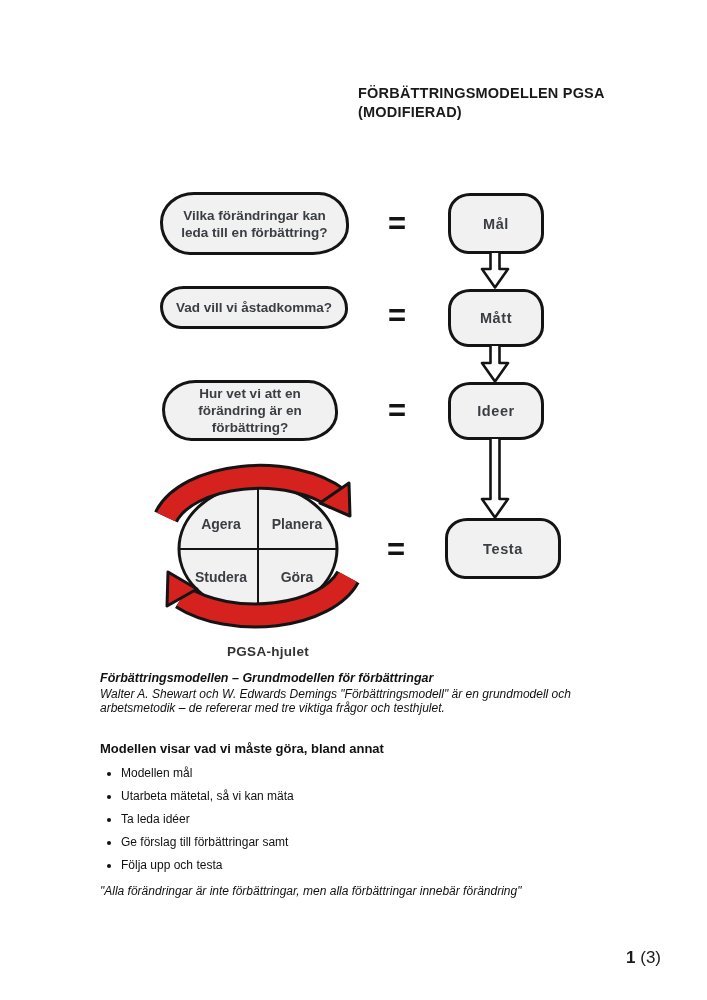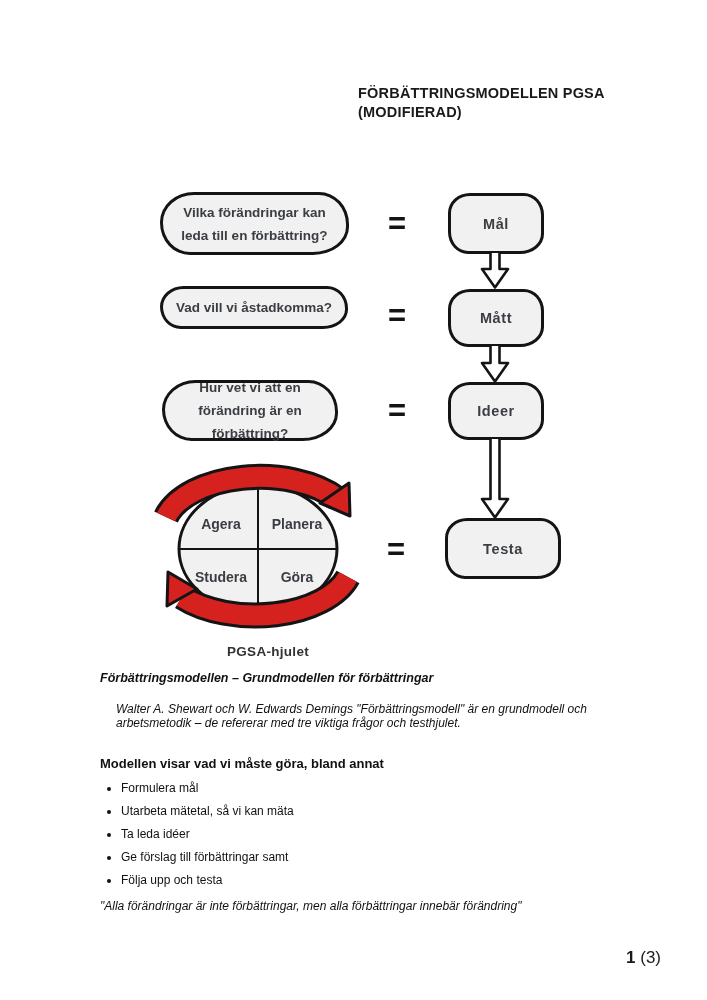--- a/index.html
+++ b/index.html
@@ -7,21 +7,21 @@
     width:707px;height:1000px;background:#ffffff;position:relative;overflow:hidden;
     font-family:"Liberation Sans", sans-serif;color:#1a1a1a;
   }
   
   .doc-title{position:absolute;left:358px;top:84px;font-size:14.5px;font-weight:bold;line-height:19px;letter-spacing:0.2px;}
   
   .pill{
     position:absolute;background:#f1f1f1;border:3px solid #141414;
     border-radius:34px 30px 36px 30px / 30px 32px 28px 32px;
     display:flex;align-items:center;justify-content:center;text-align:center;
-    font-size:13.5px;font-weight:600;color:#3a3d42;line-height:23px;box-sizing:border-box;
+    font-size:13.5px;font-weight:600;color:#3a3d42;line-height:17px;box-sizing:border-box;
   }
   .pill .txt{display:block;}
   .box{
     position:absolute;background:#f1f1f1;border:3px solid #141414;
     border-radius:22px 20px 24px 20px / 20px 22px 20px 22px;
     display:flex;align-items:center;justify-content:center;text-align:center;
     font-size:14.5px;font-weight:600;color:#3a3d42;letter-spacing:0.6px;box-sizing:border-box;
   }
   .eq{
     position:absolute;transform:translate(-50%,-50%);
@@ -29,21 +29,21 @@
   }
   .varrow{position:absolute;overflow:visible;}
   .wheel-svg{position:absolute;left:152px;top:453px;overflow:visible;}
   .wheel-caption{
     position:absolute;left:212px;top:644px;width:112px;text-align:center;
     font-size:13.5px;font-weight:600;color:#333;letter-spacing:0.3px;
   }
   
   .body-text{position:absolute;left:100px;top:671px;width:520px;font-size:12px;line-height:14.5px;color:#111;}
   .lead-head{font-style:italic;font-weight:bold;font-size:12.5px;margin:0 0 1px 0;}
-  .lead-para{font-style:italic;margin:16px;max-width:472px;}
+  .lead-para{font-style:italic;margin:0;max-width:472px;}
   .list-head{font-weight:bold;font-size:13px;margin:26px 0 0 0;}
   ul.blist{margin:10px 0 0 0;padding-left:21px;list-style:disc;}
   ul.blist li{margin-bottom:8.5px;}
   .quote{font-style:italic;margin-top:11px;}
   
   .page-num{position:absolute;right:46px;top:948px;font-size:17px;}
   .page-num .b{font-weight:bold;}
 </style>
 </head>
 <body>
@@ -118,21 +118,21 @@
   <span>Testa</span>
 </div>
 
 <div class="wheel-caption">PGSA-hjulet</div>
 
 <div class="body-text">
   <p class="lead-head">Förbättringsmodellen – Grundmodellen för förbättringar</p>
   <p class="lead-para">Walter A. Shewart och W. Edwards Demings "Förbättringsmodell" är en grundmodell och arbetsmetodik – de refererar med tre viktiga frågor och testhjulet.</p>
   <p class="list-head">Modellen visar vad vi måste göra, bland annat</p>
   <ul class="blist">
-    <li>Formulera mål</li>
+    <li>Modellen mål</li>
     <li>Utarbeta mätetal, så vi kan mäta</li>
     <li>Ta leda idéer</li>
     <li>Ge förslag till förbättringar samt</li>
     <li>Följa upp och testa</li>
   </ul>
   <p class="quote">"Alla förändringar är inte förbättringar, men alla förbättringar innebär förändring"</p>
 </div>
 
 <div class="page-num">
   <span class="b">1</span>

